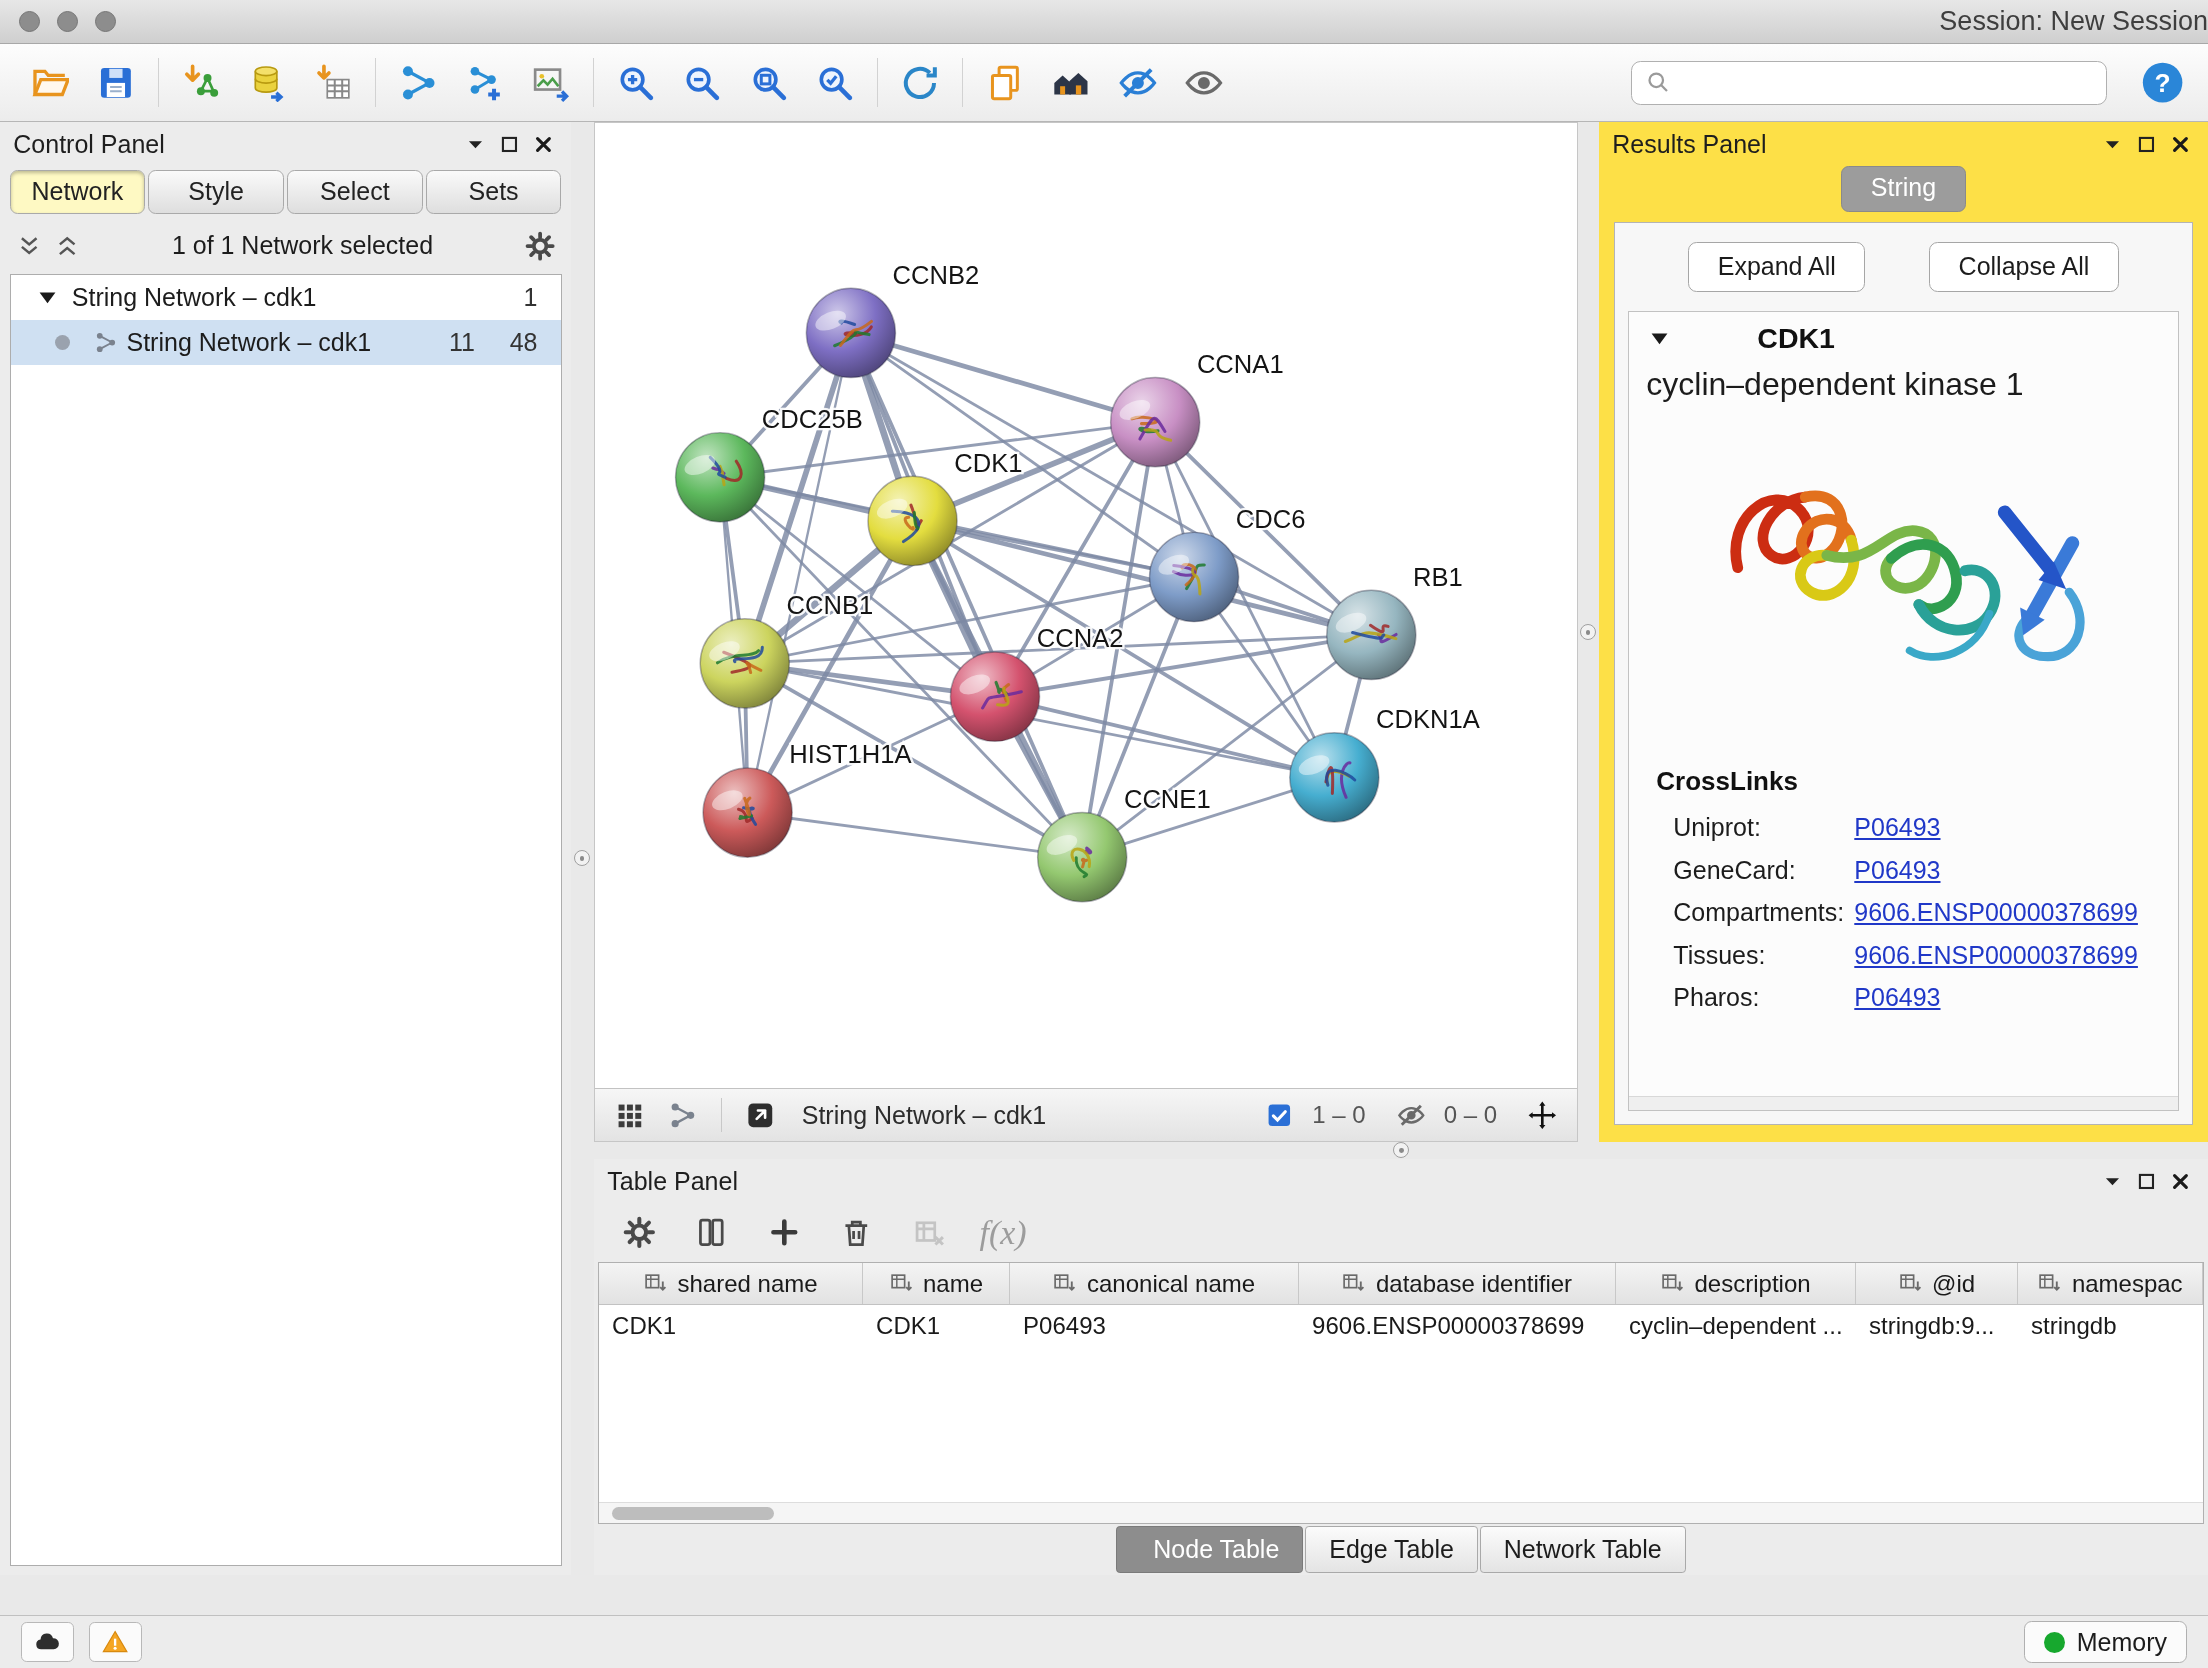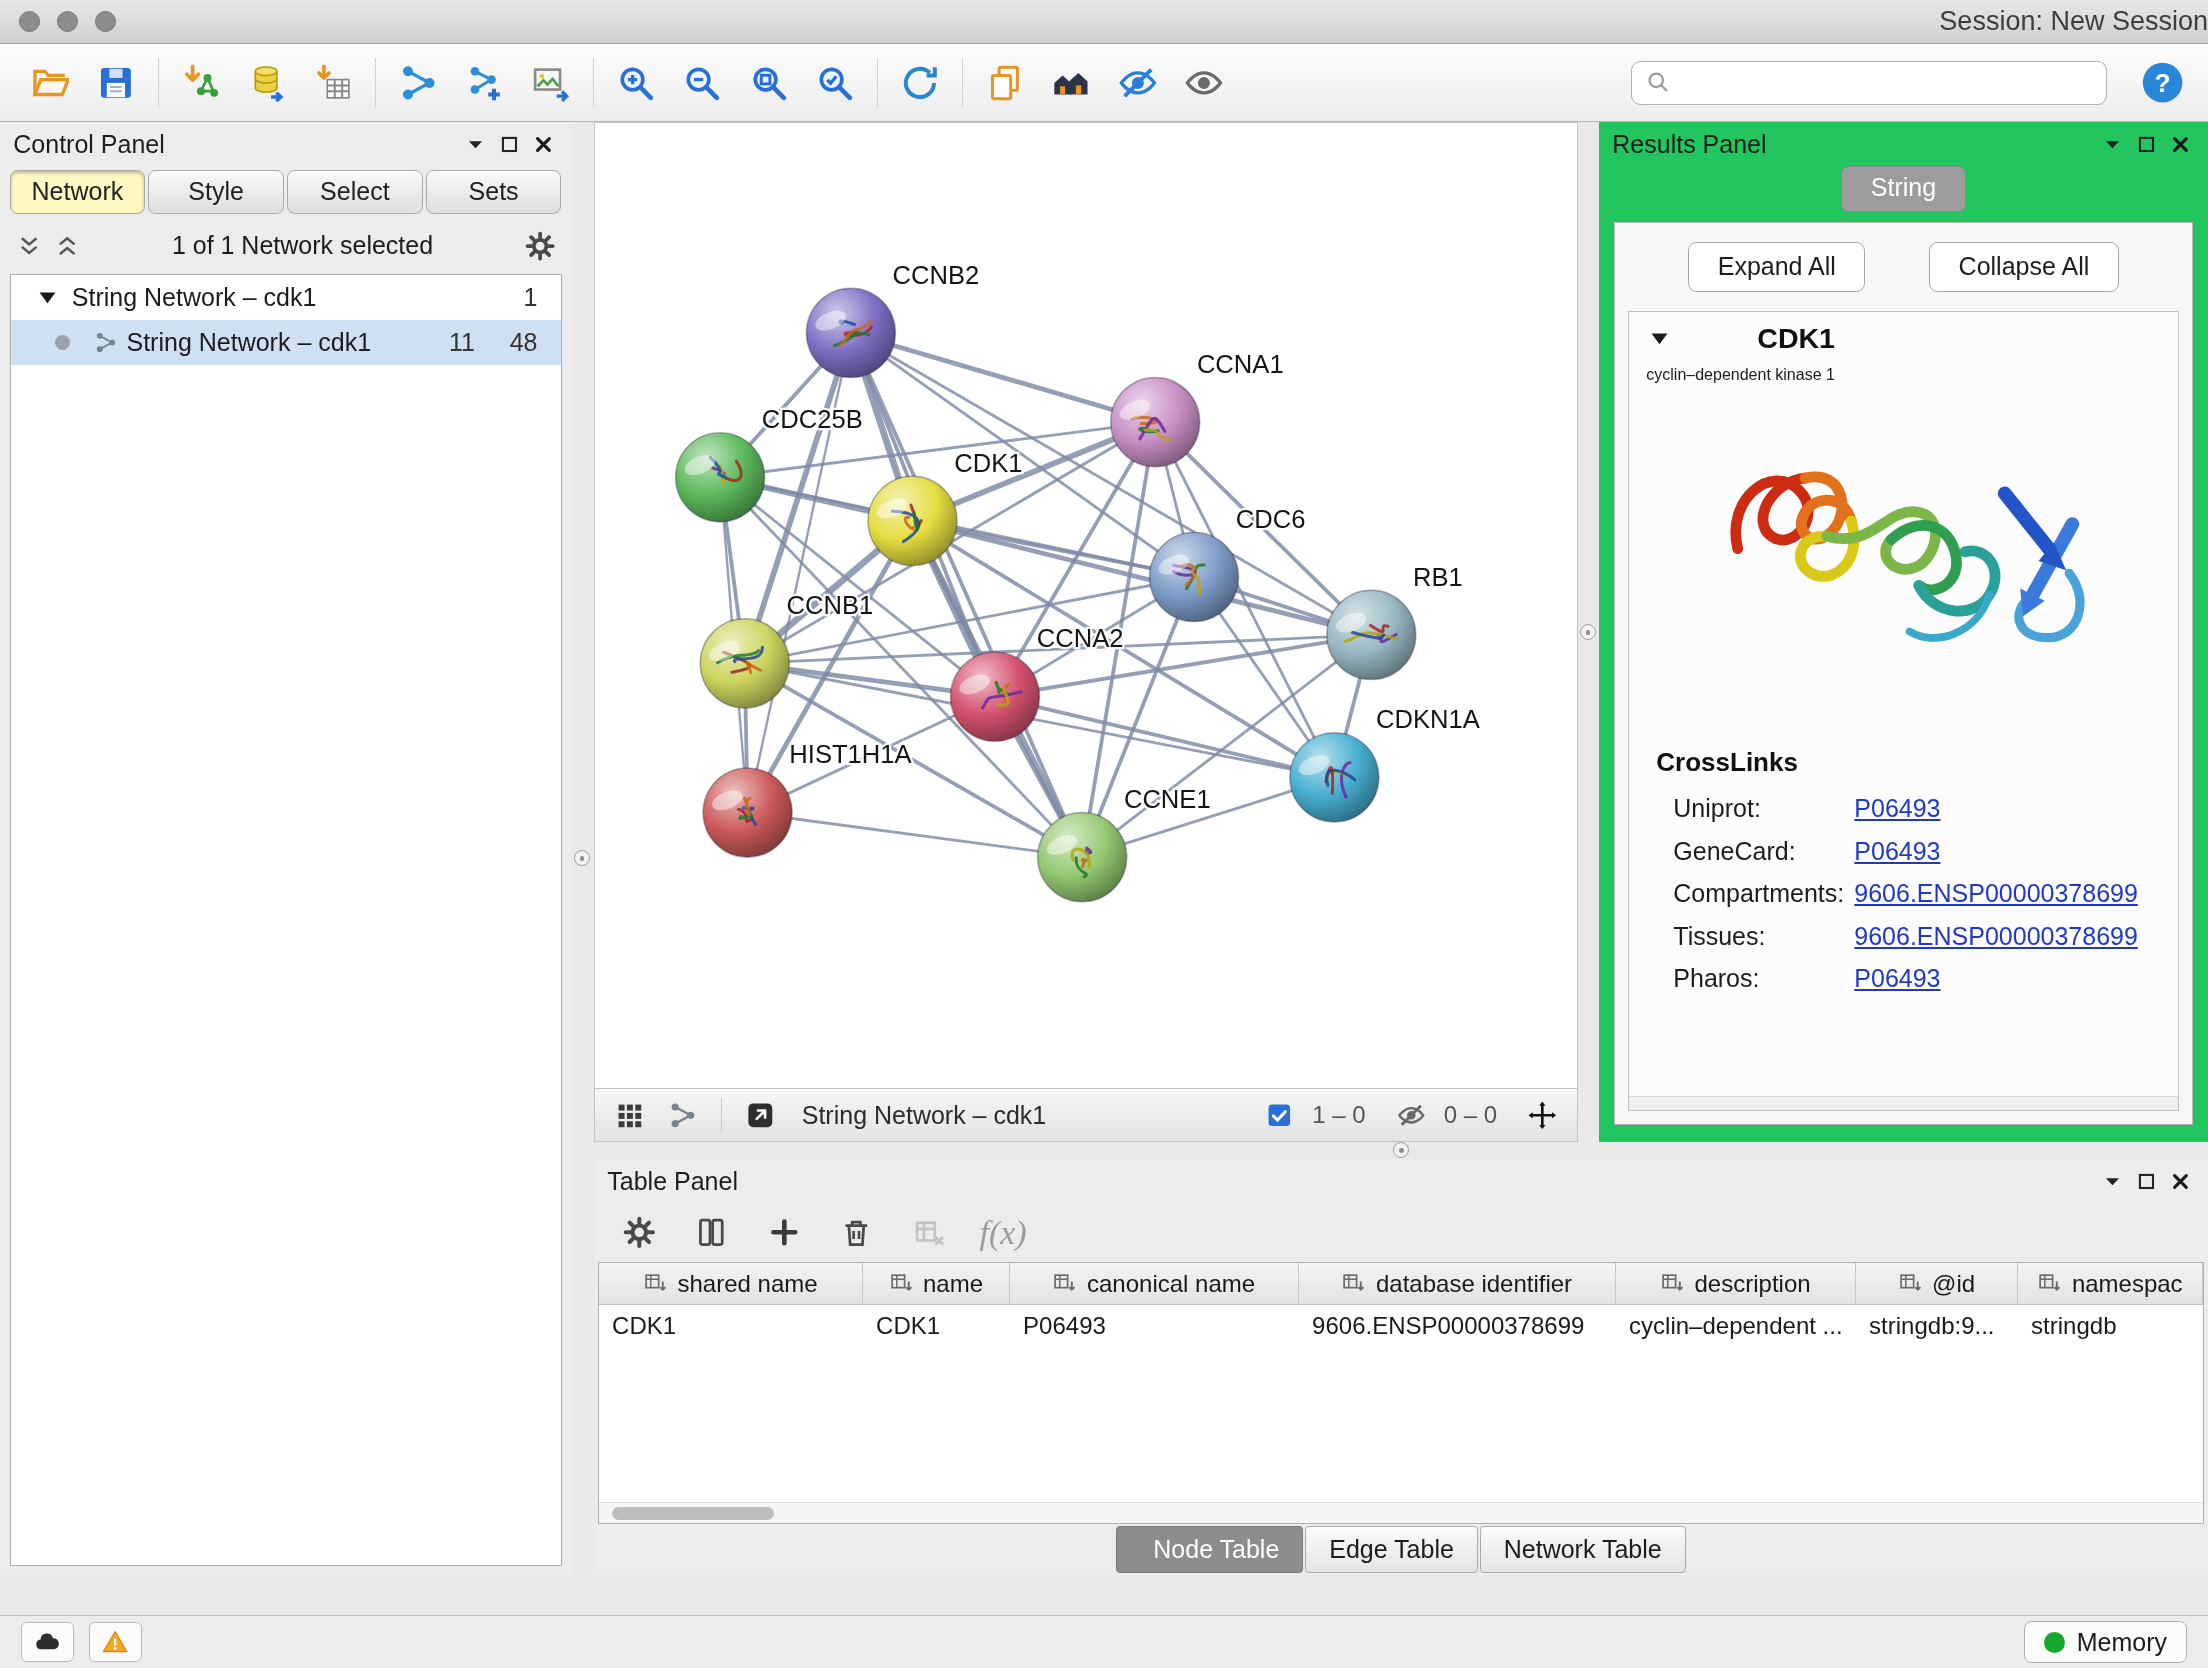--- a/index.html
+++ b/index.html
@@ -96,37 +96,37 @@
     background: linear-gradient(#f6f6f6, #e3e3e3); border-top: 1px solid #c2c2c2;
     padding: 0 13.3px; gap: 11.4px;
   }
   .nt-btn { width: 42px; height: 42px; border: none; background: transparent; padding: 6.7px; cursor: pointer; }
   .nt-sep { width: 1px; height: 34px; background: #c8c8c8; margin: 0 5.7px; }
   .nt-title { font-size: 25px; color: #2c2c2c; margin-left: 9.5px; }
   .nt-spacer { flex: 1; }
   .nt-count { font-size: 24px; color: #555; margin-right: 13.3px; }
 
   
-  .results-panel { width: 609px; flex: 0 0 609px; display: flex; flex-direction: column; background: #22c55e; min-height: 0; }
+  .results-panel { width: 609px; flex: 0 0 609px; display: flex; flex-direction: column; background: #fde047; min-height: 0; }
   .rp-tabrow { display: flex; justify-content: center; height: 46px; flex: 0 0 46px; align-items: flex-end; }
   .rp-tab {
     background: #9c9c9c; color: #fff; font-size: 25px; font-family: "Liberation Sans", sans-serif;
     border: 1px solid #8a8a8a; border-radius: 7.6px; padding: 6.7px 28.5px 8.6px; cursor: pointer;
   }
   .rp-box { flex: 1; margin: 9.5px 15px 17px 15px; background: #f7f7f7; border: 1px solid #b4b4b4; display: flex; flex-direction: column; overflow: hidden; }
   .rp-buttons { display: flex; justify-content: space-evenly; padding: 19px 9.5px; }
   .rp-btn {
     background: #fff; border: 1px solid #a6a6a6; border-radius: 8.6px;
     font-size: 25px; font-family: "Liberation Sans", sans-serif; padding: 9.5px 28.5px; cursor: pointer; color: #1c1c1c;
   }
   .rp-section { flex: 1; margin: 0 13.3px 13.3px; border: 1px solid #c2c2c2; background: #fcfcfc; display: flex; flex-direction: column; overflow: hidden; }
   .rp-sec-hdr { height: 53px; flex: 0 0 53px; display: flex; align-items: center; padding: 0 19px; }
   .rp-sec-hdr .tw { margin-right: 86px; cursor: pointer; }
   .rp-protein-name { font-size: 28.5px; font-weight: bold; color: #111; }
-  .rp-desc { font-size: 16px; padding: 1.9px 17px 9.5px; color: #1c1c1c; }
+  .rp-desc { font-size: 32px; padding: 1.9px 17px 9.5px; color: #1c1c1c; }
   .rp-img { display: flex; justify-content: center; padding: 7.6px 0 13.3px; }
   .rp-img svg { width: 399px; height: 323px; }
   .rp-xl-title { font-size: 26px; font-weight: bold; padding: 9.5px 0 9.5px 27px; color: #111; }
   .cl-row { display: flex; padding: 6.7px 0 6.7px 44px; font-size: 25px; }
   .cl-label { width: 181px; color: #1c1c1c; }
   .cl-link { color: #2038c8; text-decoration: underline; cursor: pointer; white-space: nowrap; }
   .rp-scroll { height: 13.3px; flex: 0 0 13.3px; background: #efefef; border-top: 1px solid #d8d8d8; margin-top: auto; }
 
   
   .table-panel { flex: 1; display: flex; flex-direction: column; background: #ececec; min-height: 0; }

